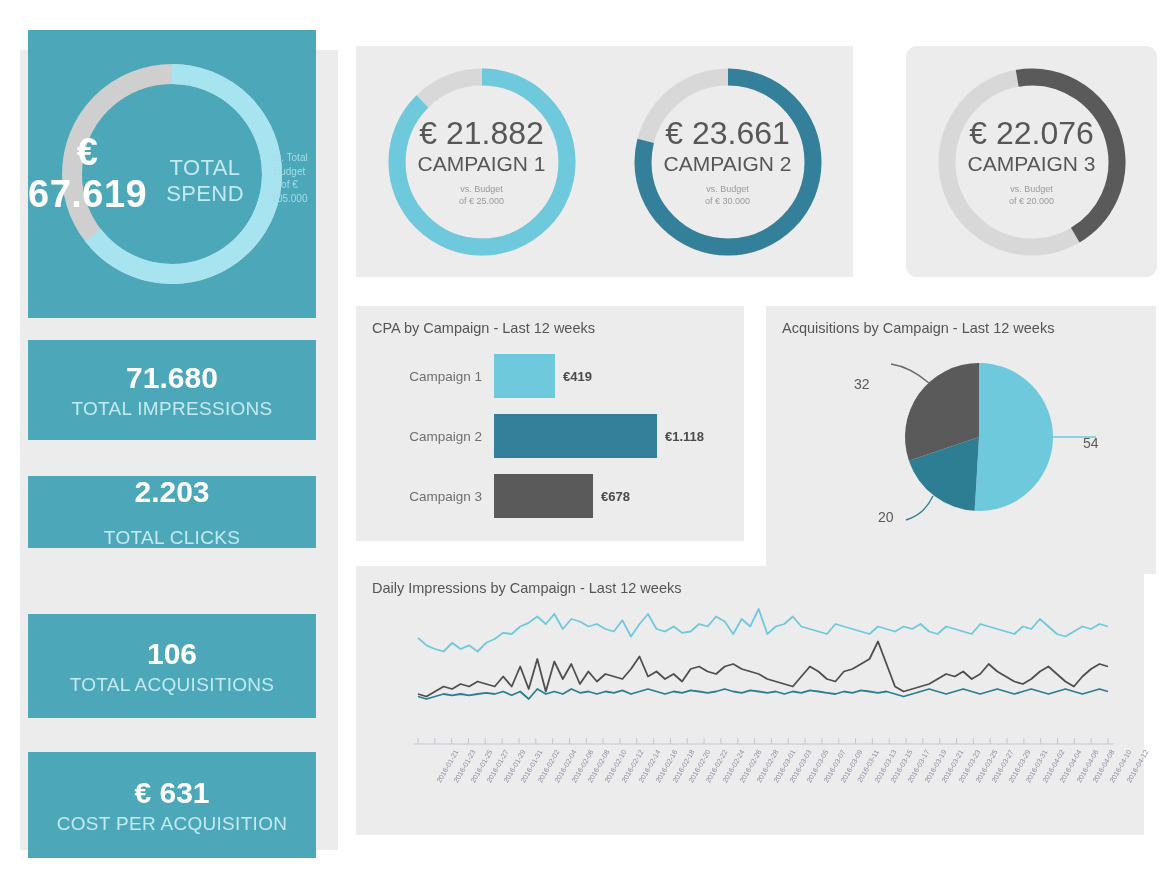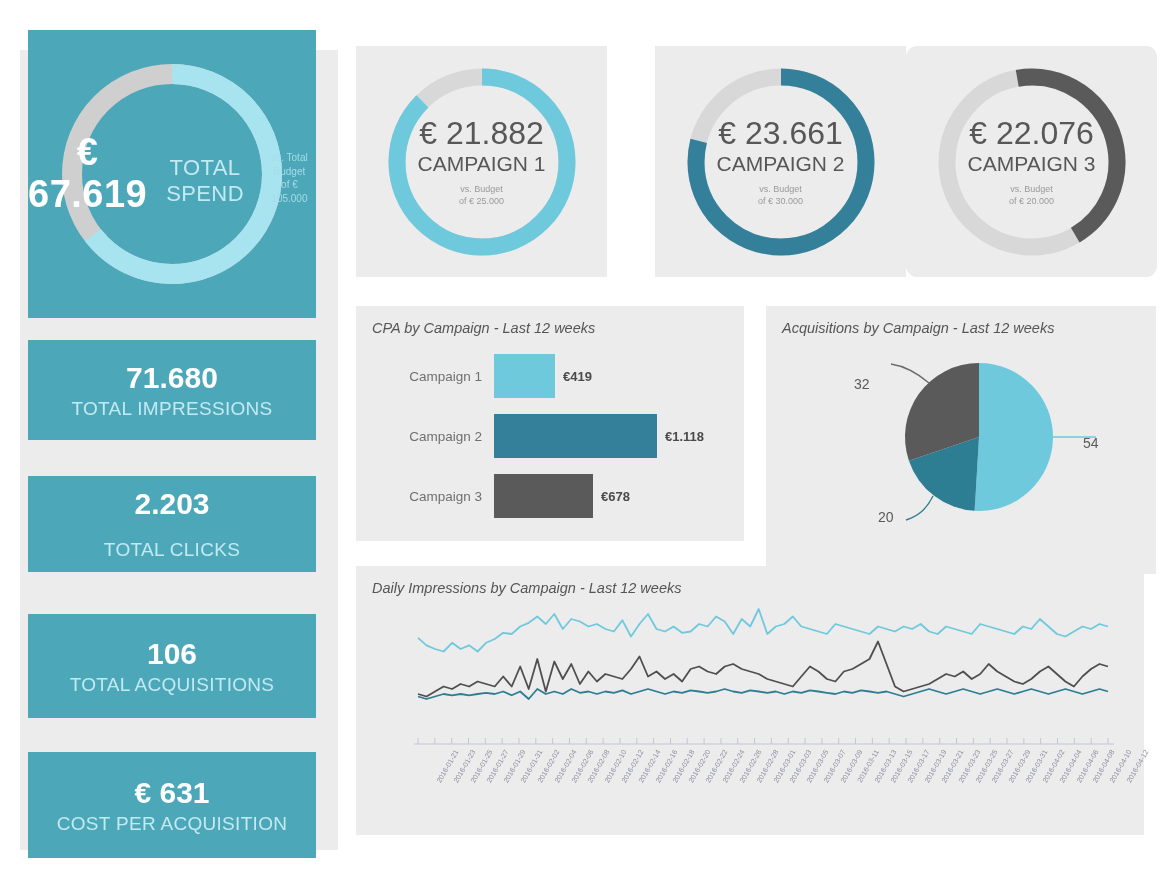--- a/index.html
+++ b/index.html
@@ -61,21 +61,21 @@
     text-align: center;
   }
   .donut-value { font-size: 32px; font-weight: normal; color: #575757; line-height: 1.1; }
   .donut-label { font-size: 21px; color: #575757; margin-top: 1px; }
   .donut-sub { font-size: 9px; color: #9a9a9a; margin-top: 7px; line-height: 1.35; }
 
   
   .panel { position: absolute; background: #ececec; }
   .panel-title {
     position: absolute; left: 16px; top: 14px;
-    font-size: 14.5px; color: #555555; font-style: italic;
+    font-size: 14.5px; color: #555555;
   }
 
   
   .bar-row { position: absolute; display: flex; align-items: center; }
   .bar-cat {
     width: 124px; text-align: right; padding-right: 12px;
     font-size: 13.5px; color: #6f6f6f;
   }
   .bar-rect { height: 44px; }
   .bar-val { font-size: 13px; font-weight: bold; color: #4a4a4a; margin-left: 8px; white-space: nowrap; }
@@ -112,21 +112,21 @@
         <span>of € 105.000</span>
       </div>
     </div>
   </div>
 
   <div class="kpi-tile" style="top:340px;height:100px;">
     <div class="kpi-value">71.680</div>
     <div class="kpi-label">TOTAL IMPRESSIONS</div>
   </div>
 
-  <div class="kpi-tile" style="top:476px;height:96px;gap:15px;">
+  <div class="kpi-tile" style="top:476px;height:72px;gap:15px;">
     <div class="kpi-value">2.203</div>
     <div class="kpi-label">TOTAL CLICKS</div>
   </div>
 
   <div class="kpi-tile" style="top:614px;height:104px;">
     <div class="kpi-value">106</div>
     <div class="kpi-label">TOTAL ACQUISITIONS</div>
   </div>
 
   <div class="kpi-tile" style="top:752px;height:106px;">
@@ -142,21 +142,21 @@
     <div class="donut-center">
       <div class="donut-value">€ 21.882</div>
       <div class="donut-label">CAMPAIGN 1</div>
       <div class="donut-sub">
         <span>vs. Budget</span><br>
         <span>of € 25.000</span>
       </div>
     </div>
   </div>
 
-  <div class="donut-card" style="left:655px;width:251px;">
+  <div class="donut-card" style="left:602px;width:251px;">
     <svg class="donut-wrap" width="210" height="210" viewBox="0 0 210 210">
       <circle cx="105" cy="105" r="85" fill="none" stroke="#d8d8d8" stroke-width="17"></circle>
       <circle class="camp-arc" cx="105" cy="105" r="85" fill="none" stroke-width="17" transform="rotate(-90 105 105)" stroke="#34809a" stroke-dasharray="421.38182262599895 534.0707511102648"></circle>
     </svg>
     <div class="donut-center">
       <div class="donut-value">€ 23.661</div>
       <div class="donut-label">CAMPAIGN 2</div>
       <div class="donut-sub">
         <span>vs. Budget</span><br>
         <span>of € 30.000</span>

